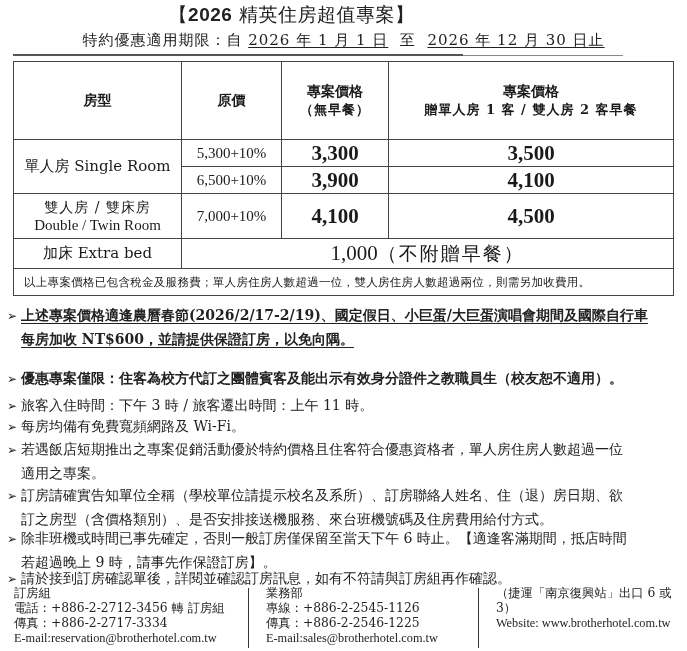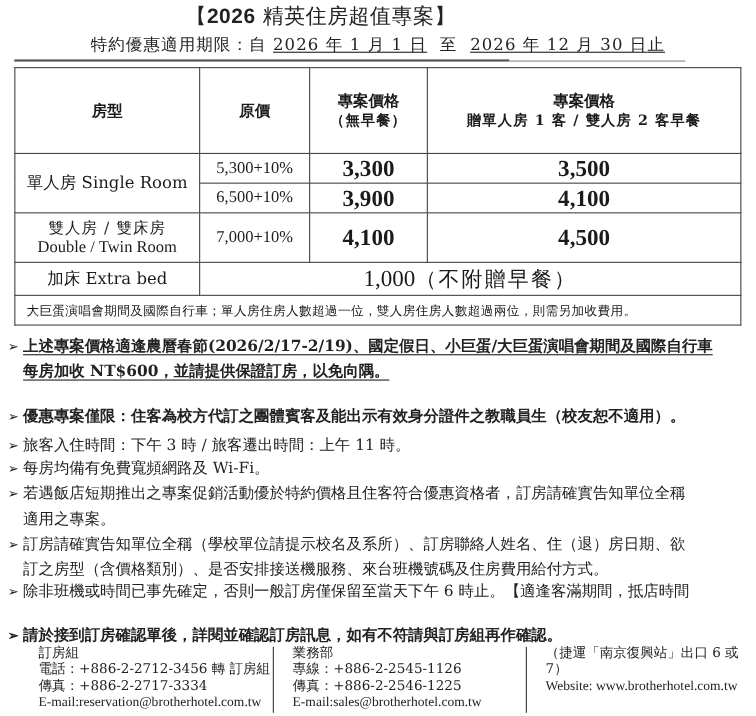--- a/index.html
+++ b/index.html
@@ -109,66 +109,67 @@
     <td class="pr">4,100</td>
     <td class="pr">4,500</td>
   </tr>
   <tr class="r4">
     <td class="rt">加床  Extra bed</td>
     <td colspan="3">
       <span class="eb">1,000</span><span style="font-size:19px;letter-spacing:2px;">（不附贈早餐）</span>
     </td>
   </tr>
   <tr>
-    <td colspan="4" class="note">大巨蛋演唱會期間及國際自行車；單人房住房人數超過一位，雙人房住房人數超過兩位，則需另加收費用。</td>
+    <td colspan="4" class="note">以上專案價格已包含稅金及服務費；單人房住房人數超過一位，雙人房住房人數超過兩位，則需另加收費用。</td>
   </tr>
 </tbody>
   </table>
 
 <div class="bul" style="top:304px;">
   <div><span class="arrow">➢</span><span class="b-under">上述專案價格適逢農曆春節(2026/2/17-2/19)、國定假日、小巨蛋/大巨蛋演唱會期間及國際自行車</span></div>
   <div class="cont"><span class="b-under">每房加收 NT$600，並請提供保證訂房，以免向隅。</span></div>
 </div>
 
 <div class="bul" style="top:368px;font-family:Liberation Serif, serif;">
   <div><span class="arrow">➢</span><span class="bold">優惠專案僅限：住客為校方代訂之團體賓客及能出示有效身分證件之教職員生（校友恕不適用）。</span></div>
 </div>
 <div class="bul" style="top:394px;">
   <div><span class="arrow">➢</span><span>旅客入住時間：下午 3 時 / 旅客遷出時間：上午 11 時。</span></div>
 </div>
 <div class="bul" style="top:415px;">
   <div><span class="arrow">➢</span><span>每房均備有免費寬頻網路及 Wi-Fi。</span></div>
 </div>
 <div class="bul" style="top:438px;">
-  <div><span class="arrow">➢</span><span>若遇飯店短期推出之專案促銷活動優於特約價格且住客符合優惠資格者，訂房請確實告知單位全稱</span></div>
+  <div><span class="arrow">➢</span><span>若遇飯店短期推出之專案促銷活動優於特約價格且住客符合優惠資格者，單人房住房人數超過一位</span></div>
   <div class="cont"><span>適用之專案。</span></div>
 </div>
 <div class="bul" style="top:484px;">
   <div><span class="arrow">➢</span><span>訂房請確實告知單位全稱（學校單位請提示校名及系所）、訂房聯絡人姓名、住（退）房日期、欲</span></div>
   <div class="cont"><span>訂之房型（含價格類別）、是否安排接送機服務、來台班機號碼及住房費用給付方式。</span></div>
 </div>
 <div class="bul" style="top:527px;">
   <div><span class="arrow">➢</span><span>除非班機或時間已事先確定，否則一般訂房僅保留至當天下午 6 時止。【適逢客滿期間，抵店時間</span></div>
+  <div class="cont"><span>若超過晚上 9 時，請事先作保證訂房】。</span></div>
 </div>
-<div class="bul" style="top:567px;font-weight:bold;">
+<div class="bul" style="top:567px;">
   <div><span class="arrow">➢</span><span>請於接到訂房確認單後，詳閱並確認訂房訊息，如有不符請與訂房組再作確認。</span></div>
 </div>
 
 <div class="contacts">
-  <div class="col" style="left:0;margin-left:21px;">
+  <div class="col" style="left:0;">
     <div>訂房組</div>
     <div>電話：+886-2-2712-3456 轉 訂房組</div>
     <div>傳真：+886-2-2717-3334</div>
     <div class="mono">E-mail:reservation@brotherhotel.com.tw</div>
   </div>
   <div class="vline" style="left:234px;"></div>
   <div class="col" style="left:252px;">
     <div>業務部</div>
     <div>專線：+886-2-2545-1126</div>
     <div>傳真：+886-2-2546-1225</div>
     <div class="mono">E-mail:sales@brotherhotel.com.tw</div>
   </div>
   <div class="vline" style="left:464px;"></div>
   <div class="col" style="left:482px;">
-    <div>（捷運「南京復興站」出口 6 或 7）</div>
+    <div>（捷運「南京復興站」出口 6 或 3）</div>
     <div class="mono">Website: www.brotherhotel.com.tw</div>
   </div>
 </div>
 
 </body></html>

